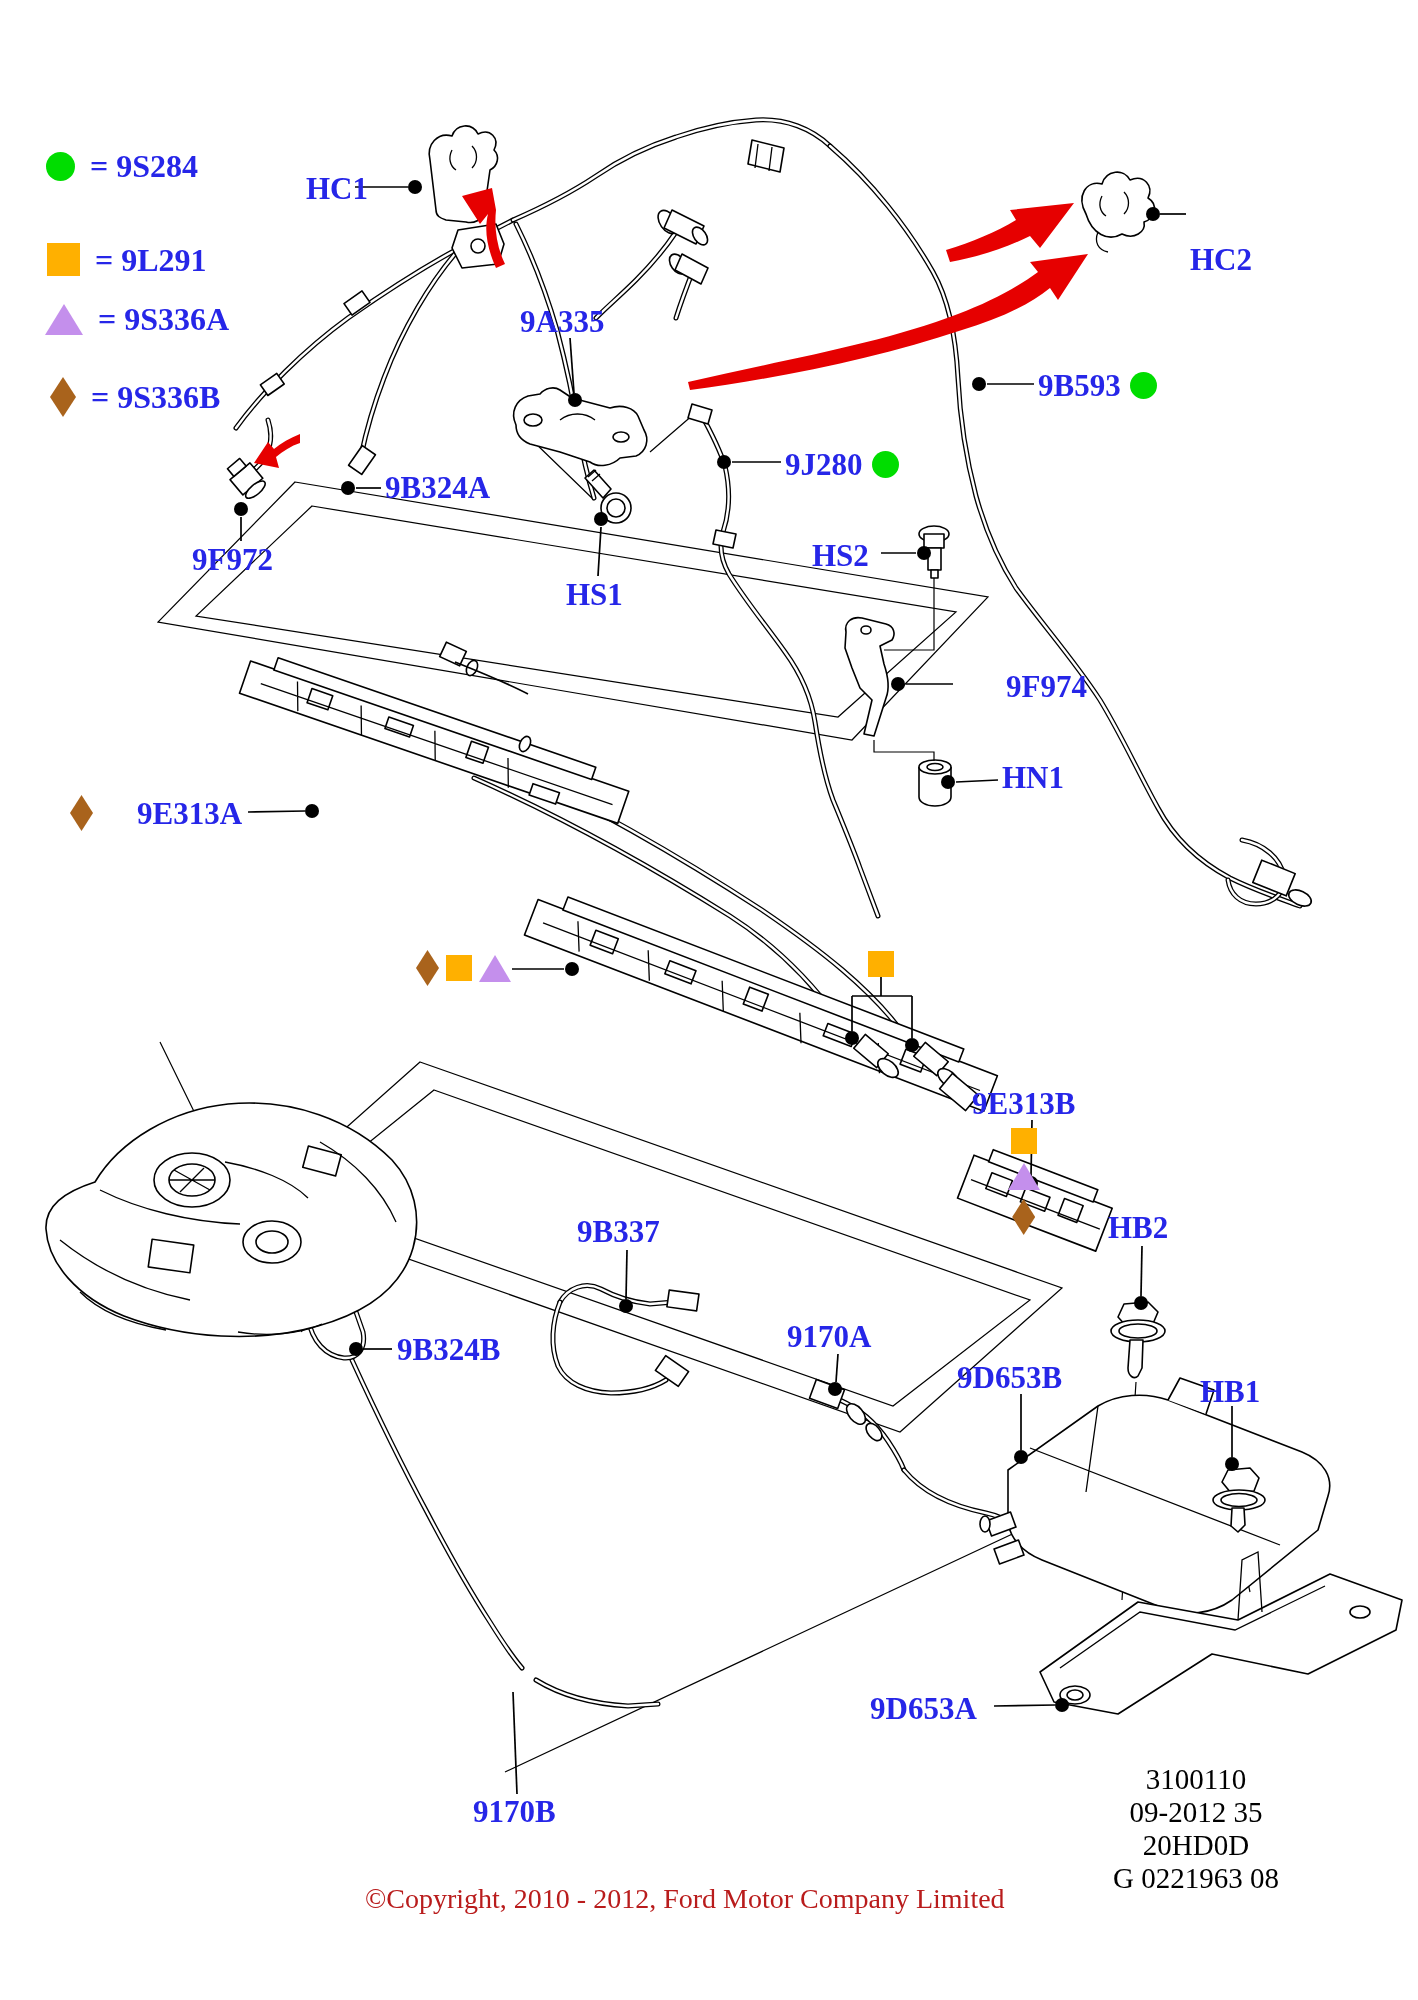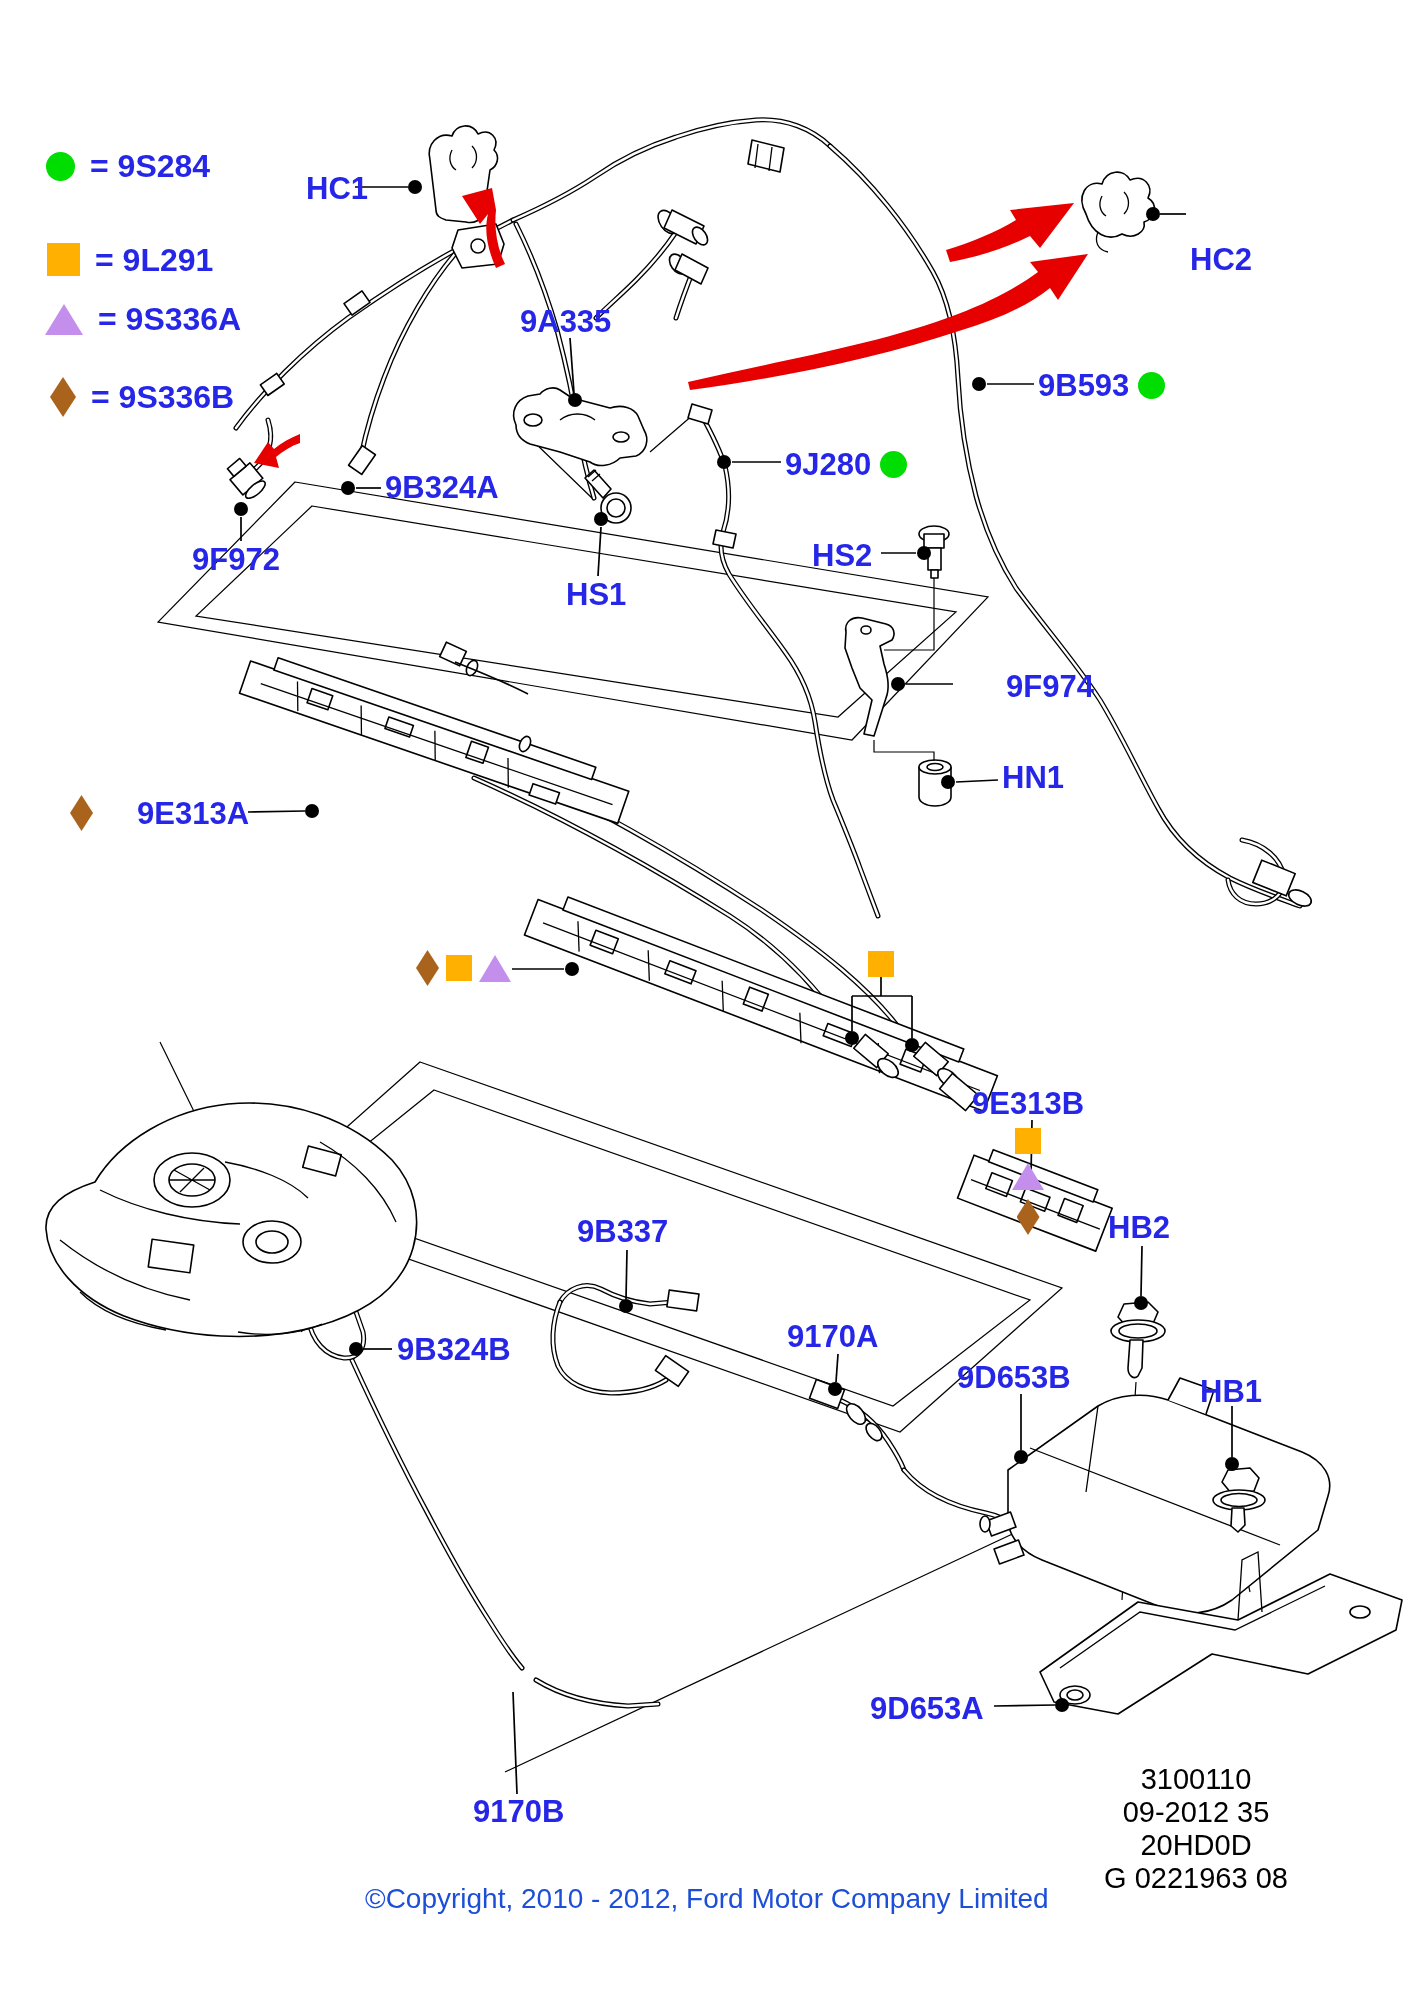--- a/index.html
+++ b/index.html
@@ -1,17 +1,17 @@
 <!DOCTYPE html>
 <html><head>
 <meta charset="utf-8">
 <style>
   html,body{margin:0;padding:0;background:#fff;}
   #canvas{position:relative;width:1418px;height:2000px;background:#fff;overflow:hidden;
-          font-family:Liberation Sans, sans-serif;}
+          font-family:Liberation Serif, serif;}
   #lineart{position:absolute;left:0;top:0;z-index:1;}
   
   .po{fill:none;stroke:#000;stroke-width:5;stroke-linecap:round;stroke-linejoin:round;}
   .pi{fill:none;stroke:#fff;stroke-width:2.4;stroke-linecap:round;stroke-linejoin:round;}
   .tl{fill:none;stroke:#000;stroke-width:1.7;}
   .tl2{fill:none;stroke:#000;stroke-width:1.2;}
   .part{fill:#fff;stroke:#000;stroke-width:1.6;stroke-linejoin:round;}
   .partline{fill:none;stroke:#000;stroke-width:1.3;}
   .dot{fill:#000;}
   .red{fill:#e60000;stroke:none;}
@@ -30,21 +30,21 @@
        clip-path:polygon(50% 0,100% 50%,50% 100%,0 50%);}
   .leg-row .sym-circle{width:29px;height:29px;}
   .leg-row .sym-square{width:33px;height:33px;}
   .leg-row .sym-triangle{border-left-width:19px;border-right-width:19px;border-bottom-width:31px;}
   .leg-row .sym-diamond{width:26px;height:40px;}
   .free-sym{position:absolute;z-index:2;}
   .symrow{position:absolute;z-index:2;display:flex;align-items:center;gap:7px;}
   
   .stamp{position:absolute;z-index:2;left:1086px;top:1763px;width:220px;text-align:center;
          color:#000;font-size:29px;line-height:33px;}
-  .copyright{position:absolute;z-index:2;left:365px;top:1884px;color:#1d4ed8;font-size:28px;line-height:1.1;}
+  .copyright{position:absolute;z-index:2;left:365px;top:1884px;color:#b91c1c;font-size:28px;line-height:1.1;}
 </style>
 </head>
 <body>
 
 <div id="canvas">
 
   <svg id="lineart" width="1418" height="2000" viewBox="0 0 1418 2000">
     <defs>
       <path id="p1" d="M 236 428 C 262 392 304 350 348 318 C 392 287 442 256 482 236 L 513 220"></path>
       <path id="p2" d="M 268 420 C 274 438 270 456 256 468"></path>

